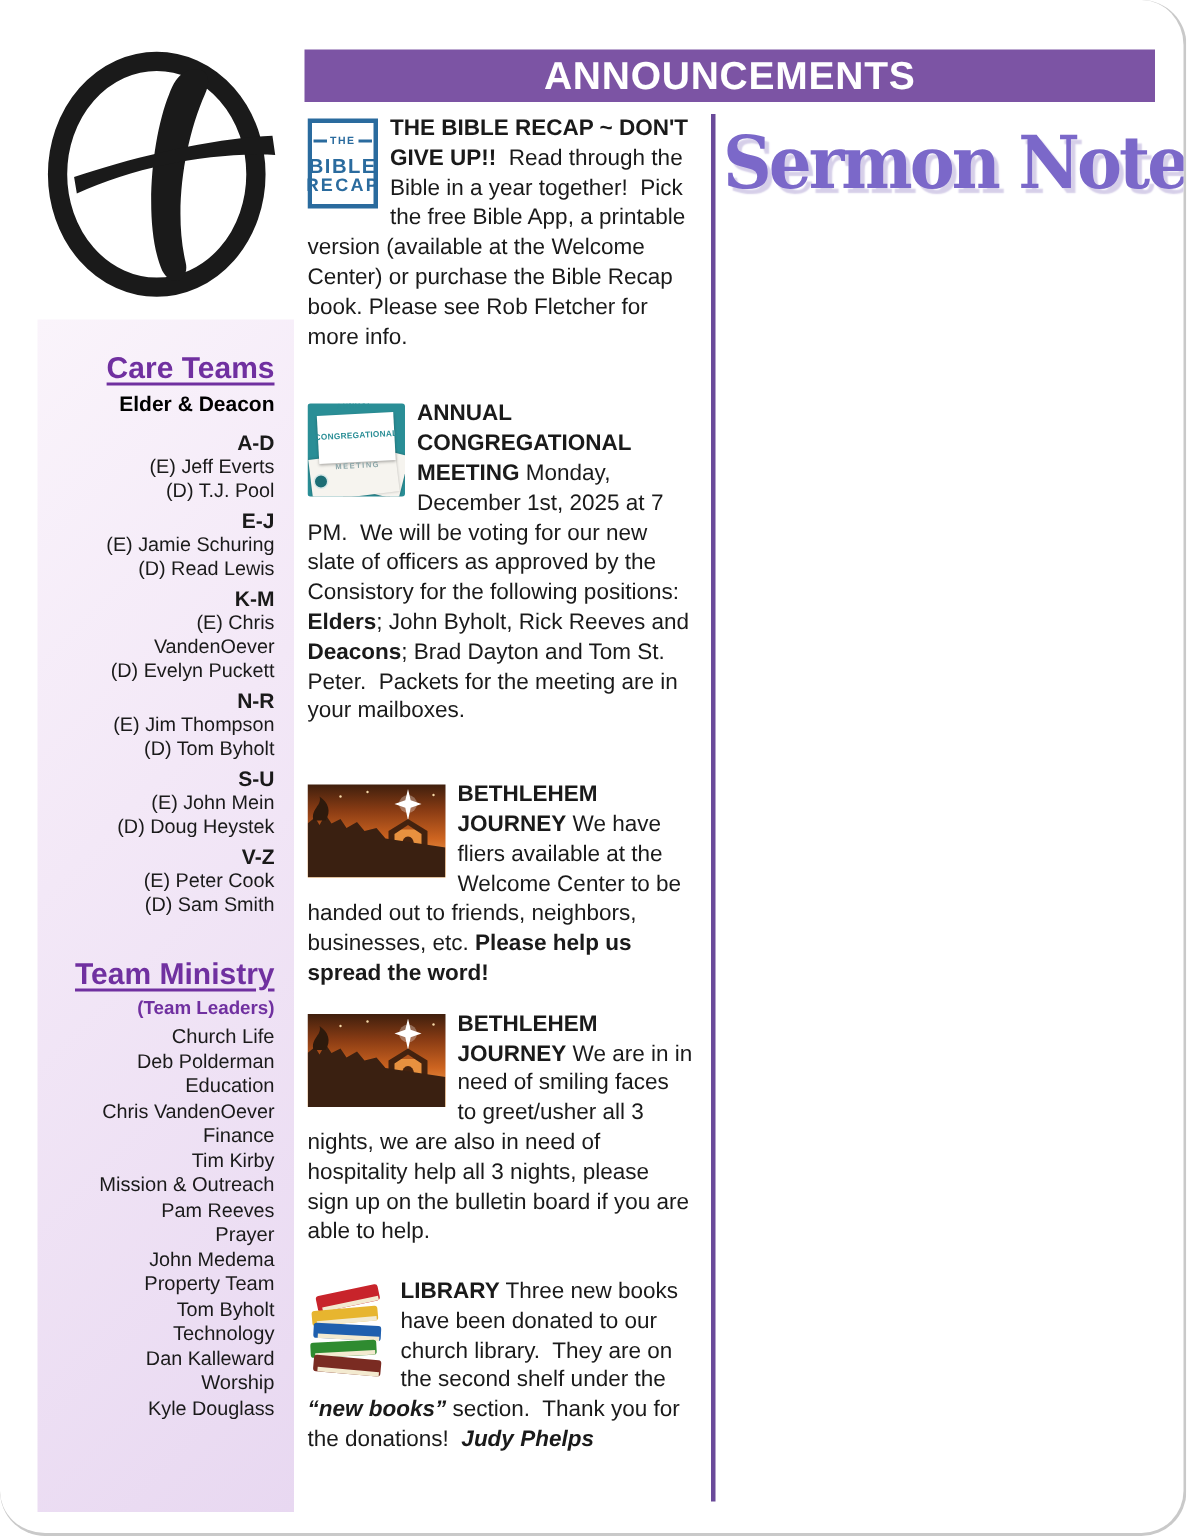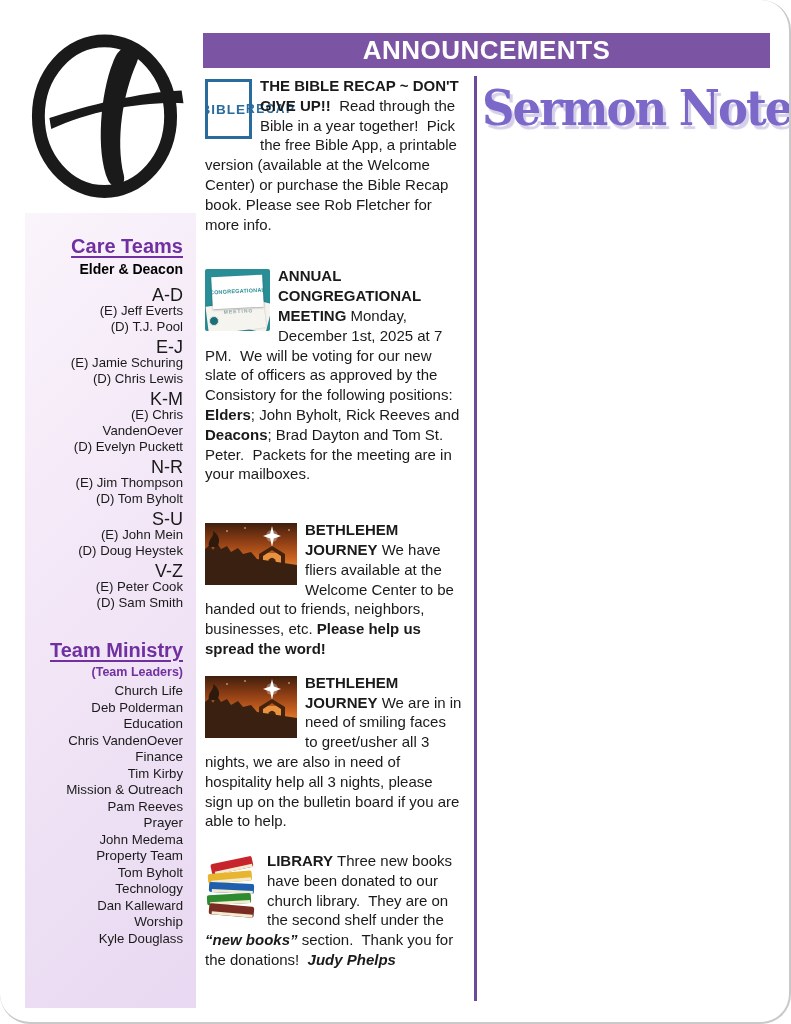--- a/index.html
+++ b/index.html
@@ -15,21 +15,21 @@
     position:absolute;left:25px;top:213px;width:171px;height:795px;
     background:linear-gradient(135deg,#faf4fb 0%,#f3e8f7 40%,#e8d8f1 100%);
     box-sizing:border-box;padding:22px 13px 0 22px;text-align:right;
   }
   .side-heading{
     font-size:20px;font-weight:bold;color:#7030a0;
     text-decoration:underline;text-underline-offset:3px;margin:0 0 3px 0;
   }
   .side-subheading{font-size:14px;font-weight:bold;color:#000;margin-bottom:10px;}
   .side-subheading.purple{color:#7030a0;font-size:12.5px;margin-bottom:4px;}
-  .group-letters{font-size:18px;font-weight:normal;line-height:16px;margin-top:4px;}
+  .group-letters{font-size:14px;font-weight:bold;line-height:16px;margin-top:4px;}
   .member,.leader{font-size:13.2px;line-height:16px;}
   .team-name{font-size:13.4px;font-weight:normal;line-height:16.5px;}
   .leader{line-height:16.5px;}
   .team-ministry-block{margin-top:28px;}
   
   .banner{
     position:absolute;left:203px;top:33px;width:567px;height:35px;
     background:#7c54a4;color:#ffffff;display:flex;align-items:center;justify-content:center;
     font-size:26px;font-weight:bold;letter-spacing:.5px;
   }
@@ -51,21 +51,21 @@
   .announcement .bi{font-weight:bold;font-style:italic;}
   .ann-gap1{margin-bottom:32px;}
   .ann-gap2{margin-bottom:20px;}
   .ann-gap3{margin-bottom:14px;margin-top:36px;}
   .ann-gap4{margin-bottom:20px;}
   .ann-gap5{margin-bottom:17px;}
   .ann-icon{float:left;margin:3px 8px 2px 0;}
   
   .icon-bible{
     width:47px;height:60px;border:3px solid #2a6b9e;box-sizing:border-box;background:#fff;
-    display:flex;flex-direction:row;align-items:center;justify-content:center;color:#2a6b9e;
+    display:flex;flex-direction:column;align-items:center;justify-content:center;color:#2a6b9e;
   }
   .icon-bible .the{font-size:7px;font-weight:bold;letter-spacing:1px;display:flex;align-items:center;gap:2px;margin-top:-4px;}
   .icon-bible .the::before,.icon-bible .the::after{content:"";width:9px;height:2px;background:#2a6b9e;display:inline-block;}
   .icon-bible .w1{font-size:13.5px;font-weight:bold;letter-spacing:1px;line-height:13px;}
   .icon-bible .w2{font-size:12px;font-weight:bold;letter-spacing:1.5px;line-height:12px;}
   
   .icon-annual{
     width:65px;height:62px;background:#2a8e96;border-radius:2px;position:relative;overflow:hidden;
   }
   .icon-annual .sheet{position:absolute;background:#f6f4ef;}
@@ -113,21 +113,21 @@
 
   <div class="sidebar">
     <div class="side-heading">Care Teams</div>
     <div class="side-subheading">Elder &amp; Deacon</div>
     <div>
         <div class="group-letters">A-D</div>
         <div class="member">(E) Jeff Everts</div>
         <div class="member">(D) T.J. Pool</div>
         <div class="group-letters">E-J</div>
         <div class="member">(E) Jamie Schuring</div>
-        <div class="member">(D) Chris Lewis</div>
+        <div class="member">(D) Read Lewis</div>
         <div class="group-letters">K-M</div>
         <div class="member">(E) Chris VandenOever</div>
         <div class="member">(D) Evelyn Puckett</div>
         <div class="group-letters">N-R</div>
         <div class="member">(E) Jim Thompson</div>
         <div class="member">(D) Tom Byholt</div>
         <div class="group-letters">S-U</div>
         <div class="member">(E) John Mein</div>
         <div class="member">(D) Doug Heystek</div>
         <div class="group-letters">V-Z</div>

